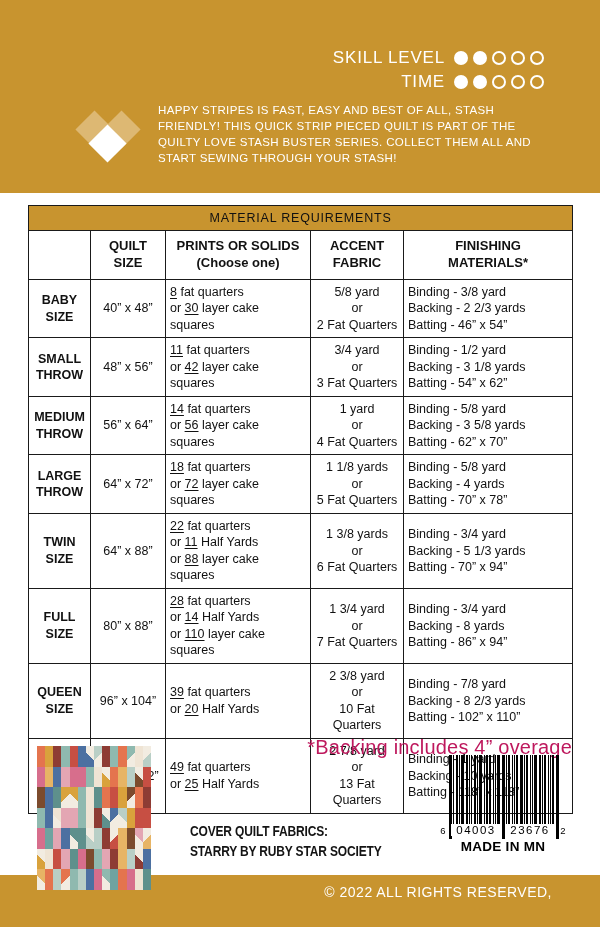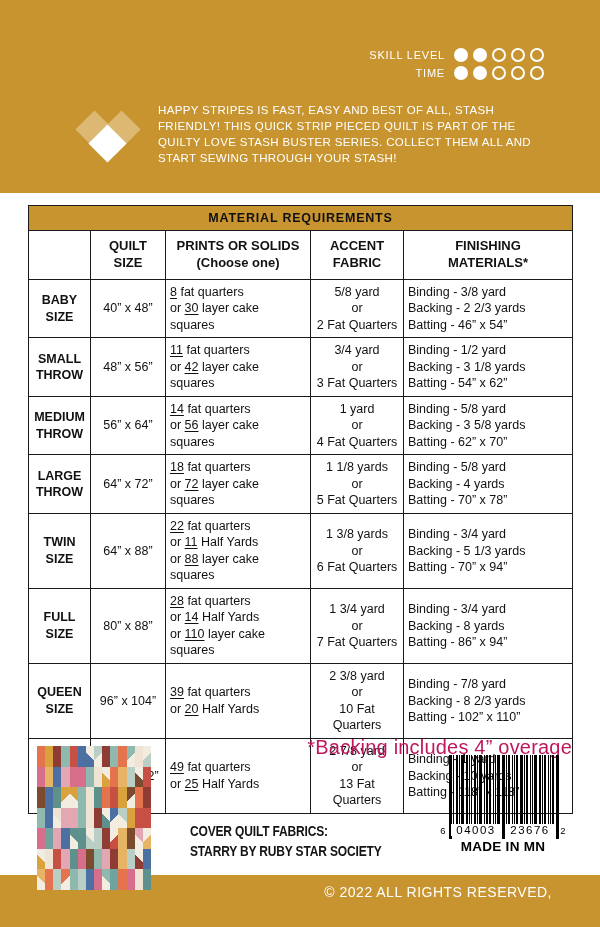--- a/index.html
+++ b/index.html
@@ -4,39 +4,39 @@
 <style>
   * { margin:0; padding:0; box-sizing:border-box; }
   html,body { background:#9a9a9a; }
   body { font-family:"Liberation Sans","DejaVu Sans",sans-serif; }
   .page { position:relative; width:600px; height:927px; margin:0 auto; background:#C8942F; overflow:hidden; }
 
   
   .top-band { position:absolute; top:0; left:0; width:600px; height:193px; }
   .meters { position:absolute; top:48px; right:56px; display:flex; flex-direction:column; align-items:flex-end; gap:4px; }
   .meter-row { display:flex; align-items:center; gap:9px; }
-  .meter-label { color:#fff; font-size:11px; letter-spacing:.8px; font-weight:400; }
+  .meter-label { color:#fff; font-size:17px; letter-spacing:.8px; font-weight:400; }
   .dots { display:flex; gap:5px; }
   .dot { width:14px; height:14px; border:2px solid #fff; border-radius:50%; }
   .dot.filled { background:#fff; }
 
   .intro { position:absolute; left:78px; top:102px; display:flex; gap:20px; align-items:flex-start; }
   .heart { position:relative; width:60px; height:66px; flex:0 0 60px; }
   .heart .d { position:absolute; width:27px; height:27px; transform:rotate(45deg); }
   .heart .d1 { left:3px;  top:14px; background:#DDB873; }
   .heart .d2 { left:30px; top:14px; background:#DDB873; }
   .heart .d3 { left:16px; top:28px; background:#FFFFFF; }
   .intro-text { width:398px; color:#fff; font-size:11.5px; line-height:1.4; letter-spacing:.35px; }
 
   
   .white-band { position:absolute; top:193px; left:0; width:600px; height:682px; background:#fff; }
 
   table.mr { position:absolute; left:28px; top:12px; width:544px; border-collapse:collapse; table-layout:fixed; }
   table.mr th, table.mr td { border:1px solid #1a1a1a; color:#111; }
-  .title-row th { background:#C8942F; color:#fff; font-size:12.5px; font-weight:700; letter-spacing:.8px; padding:5px 0; text-align:center; }
+  .title-row th { background:#C8942F; color:#fff; font-size:12.5px; font-weight:400; letter-spacing:.8px; padding:5px 0; text-align:center; }
   .colhead th { font-size:13px; font-weight:700; text-align:center; padding:7px 2px; line-height:1.3; }
   table.mr tbody td { font-size:12.5px; line-height:1.32; padding:4px 4px; vertical-align:middle; }
   td.lbl   { font-weight:700; font-size:13px; text-align:center;margin-top:32px; }
   td.size  { text-align:center; }
   td.prints{ padding-left:26px; }
   td.accent{ text-align:center; }
   td.finish{ padding-left:18px; }
   .u { text-decoration:underline; text-underline-offset:2px; }
 
   .footnote { position:absolute; right:28px; top:543px; font-size:20px; color:#be185d; letter-spacing:.2px; }

